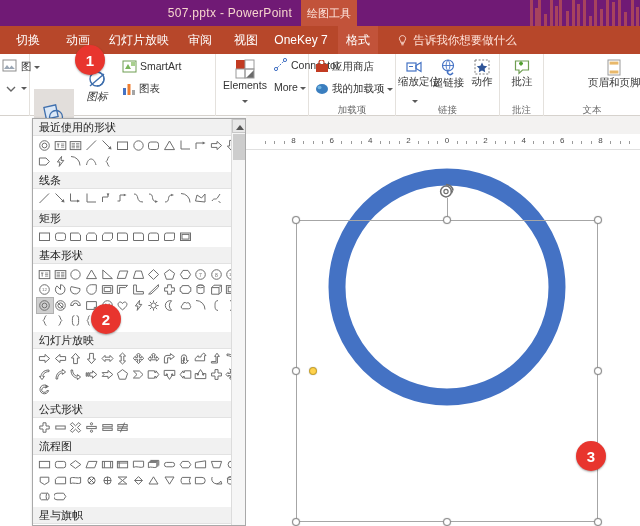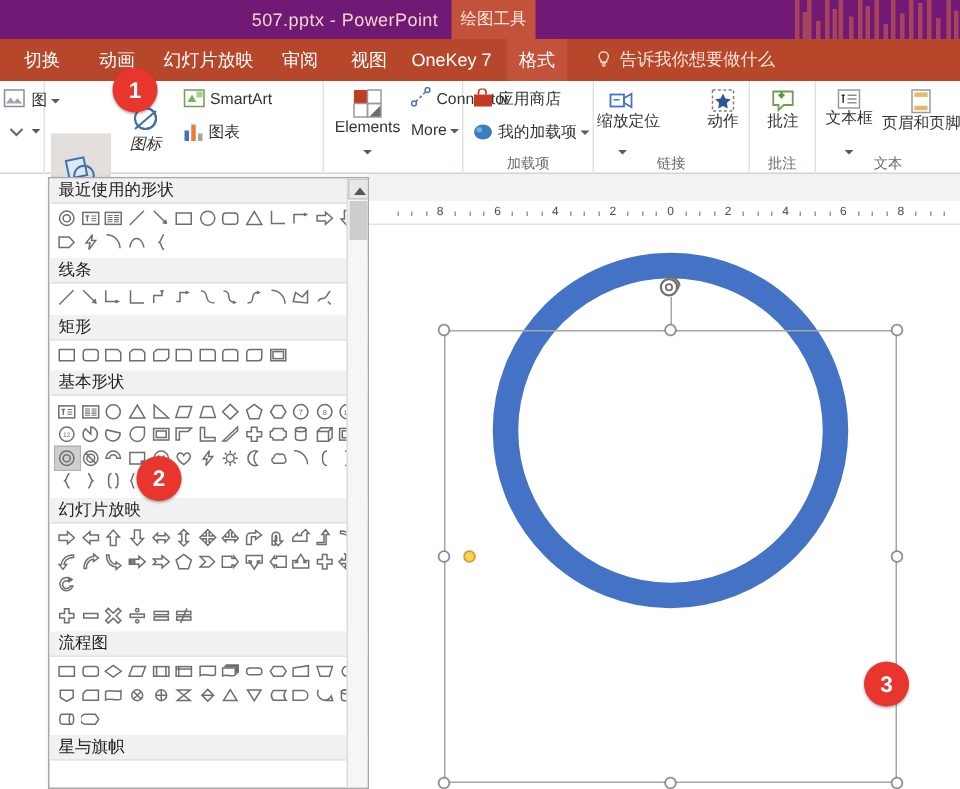--- a/index.html
+++ b/index.html
@@ -297,39 +297,39 @@
                 <ellipse cx="4.5" cy="5.5" rx="2" ry="1.7" fill="#6fb3e0"></ellipse>
               </svg></span><span>我的加载项</span><span class="caret"></span></div>
           <div class="rgroup-label">加载项</div>
         </div>
         <div class="rgroup" style="left: 396px; width: 104px;">
           <div class="bigbtn" style="left: 2px; top: 3px; width: 33px; height: 48px; padding-top: 2px;"><span><svg class="ico" width="17" height="16" viewBox="0 0 17 16">
                 <rect x="1" y="4" width="9" height="8" fill="#fff" stroke="#4472c4" stroke-width="1.2"></rect>
                 <path d="M10 6.5 L15 3.5 L15 12.5 L10 9.5Z" fill="none" stroke="#4472c4" stroke-width="1.2"></path>
                 <path d="M3 7.5h4" stroke="#4472c4"></path>
               </svg></span><span class="lbl">缩放定位</span><span class="caret ctr" style="bottom:2px;"></span></div>
+          <div class="bigbtn" style="left: 36px; top: 3px; width: 33px; height: 48px; padding-top: 2px;"><span><svg class="ico" width="17" height="17" viewBox="0 0 17 17">
+                <circle cx="8" cy="6.5" r="5.5" fill="none" stroke="#4472c4" stroke-width="1.2"></circle>
+                <path d="M2.5 6.5h11M8 1c2.5 2.6 2.5 8.4 0 11M8 1C5.5 3.6 5.5 9.4 8 12" fill="none" stroke="#4472c4" stroke-width=".9"></path>
+                <path d="M8 11.5 a2.6 2.6 0 0 0 3.6 3.6 l1.4-1.4" fill="none" stroke="#4472c4" stroke-width="1.6"></path>
+              </svg></span><span class="lbl">超链接</span></div>
           <div class="bigbtn" style="left: 70px; top: 3px; width: 32px; height: 48px; padding-top: 2px;"><span><svg class="ico" width="16" height="16" viewBox="0 0 16 16">
                 <rect x="1" y="1" width="14" height="14" fill="none" stroke="#7f7f7f" stroke-dasharray="2 1.6"></rect>
                 <path d="M8 3.4l1.6 3.3 3.6.5-2.6 2.5.6 3.6L8 11.6 4.8 13.3l.6-3.6L2.8 7.2l3.6-.5z" fill="#2f5597"></path>
               </svg></span><span class="lbl">动作</span></div>
           <div class="rgroup-label">链接</div>
         </div>
         <div class="rgroup" style="left: 500px; width: 44px;">
           <div class="bigbtn" style="left: 2px; top: 3px; width: 40px; height: 48px; padding-top: 2px;"><span><svg class="ico" width="16" height="16" viewBox="0 0 16 16">
                 <path d="M1.5 2h13v9h-6l-3.5 3.4V11h-3.5z" fill="#fff" stroke="#6f9e52" stroke-width="1.2"></path>
                 <path d="M5 4.5h4M7 2.5v4" stroke="#4f9e2e" stroke-width="1.8"></path>
               </svg></span><span class="lbl">批注</span></div>
           <div class="rgroup-label">批注</div>
         </div>
         <div class="rgroup noborder" style="left: 544px; width: 96px;">
-          <div class="bigbtn" style="left: 2px; top: 3px; width: 40px; height: 48px; padding-top: 2px;"><span><svg class="ico" width="16" height="14" viewBox="0 0 16 14">
-                <rect x="1" y="1" width="14" height="12" fill="#fff" stroke="#9a9a9a"></rect>
-                <path d="M3 4.5h2.2M4.1 4.5v5" stroke="#333" stroke-width="1"></path>
-                <path d="M7 4.5h6M7 7h6M7 9.5h6" stroke="#8d8d8d" stroke-width=".9"></path>
-              </svg></span><span class="lbl">文本框</span><span class="caret ctr" style="bottom:2px;"></span></div>
           <div class="bigbtn" style="left: 44px; top: 3px; width: 52px; height: 48px; padding-top: 2px;"><span><svg class="ico" width="14" height="17" viewBox="0 0 14 17">
                 <rect x="1" y="1" width="12" height="15" fill="#fff" stroke="#9a9a9a"></rect>
                 <rect x="2.6" y="2.6" width="8.8" height="3" fill="#e8b86a"></rect>
                 <rect x="2.6" y="11.5" width="8.8" height="3" fill="#e8b86a"></rect>
               </svg></span><span class="lbl">页眉和页脚</span></div>
           <div class="rgroup-label">文本</div>
         </div>
       </div>
   </div>
 
@@ -948,20 +948,21 @@
           </div>
           <div class="gal-row">
             <div class="gal-cell">
               <svg width="13" height="13" viewBox="0 0 13 13">
                 <path d="M9.6 3.4 A4.4 4.4 0 1 0 10.6 7.6 L8.8 7.6 A2.6 2.6 0 1 1 8 4.8Z" fill="none" stroke="#6e6e6e" stroke-width="1"></path>
                 <path d="M7.4 1.4 L11 3.4 L7.4 5.4Z" fill="#6e6e6e"></path>
               </svg>
             </div>
           </div>
         </div>
+        <div class="gal-header">公式形状</div>
         <div class="gal-rows">
           <div class="gal-row">
             <div class="gal-cell">
               <svg width="13" height="13" viewBox="0 0 13 13">
                 <path d="M5 1.8 H8 V5 H11.2 V8 H8 V11.2 H5 V8 H1.8 V5 H5Z" fill="none" stroke="#6e6e6e" stroke-width="1"></path>
               </svg>
             </div>
             <div class="gal-cell">
               <svg width="13" height="13" viewBox="0 0 13 13">
                 <rect x="1.8" y="5" width="9.4" height="3" fill="none" stroke="#6e6e6e" stroke-width="1"></rect>

